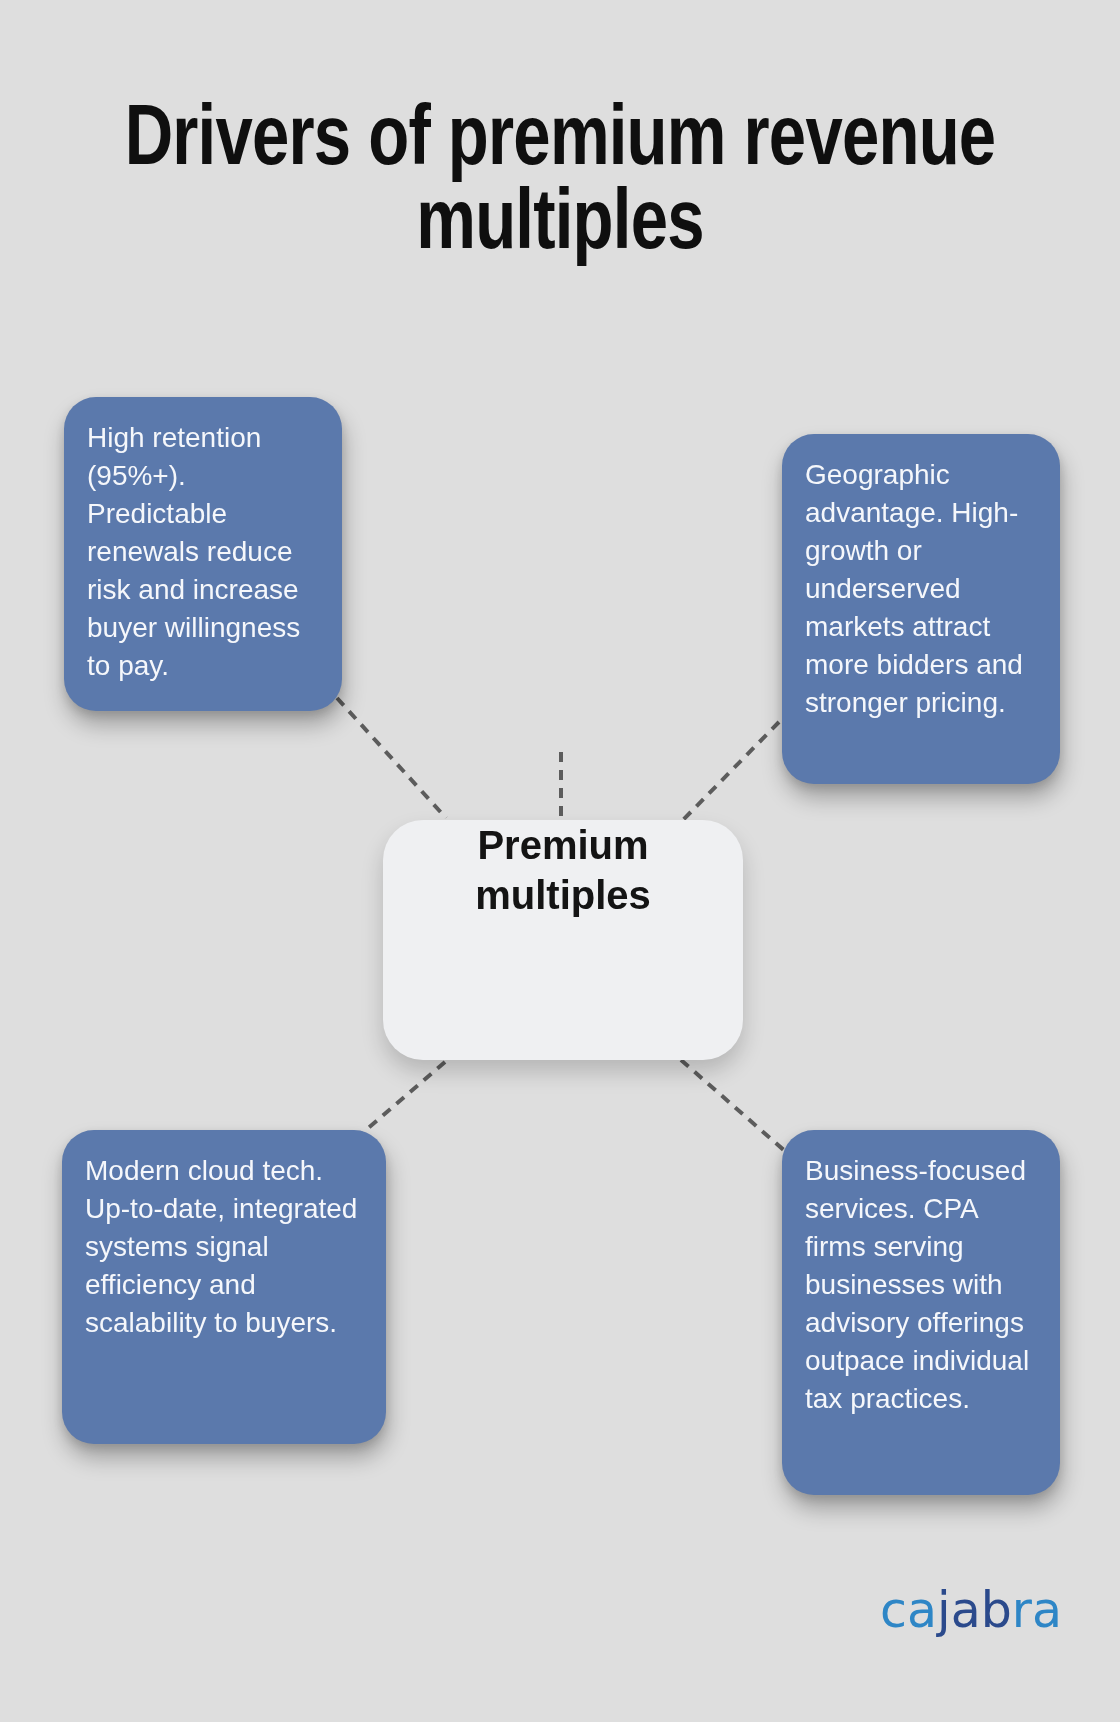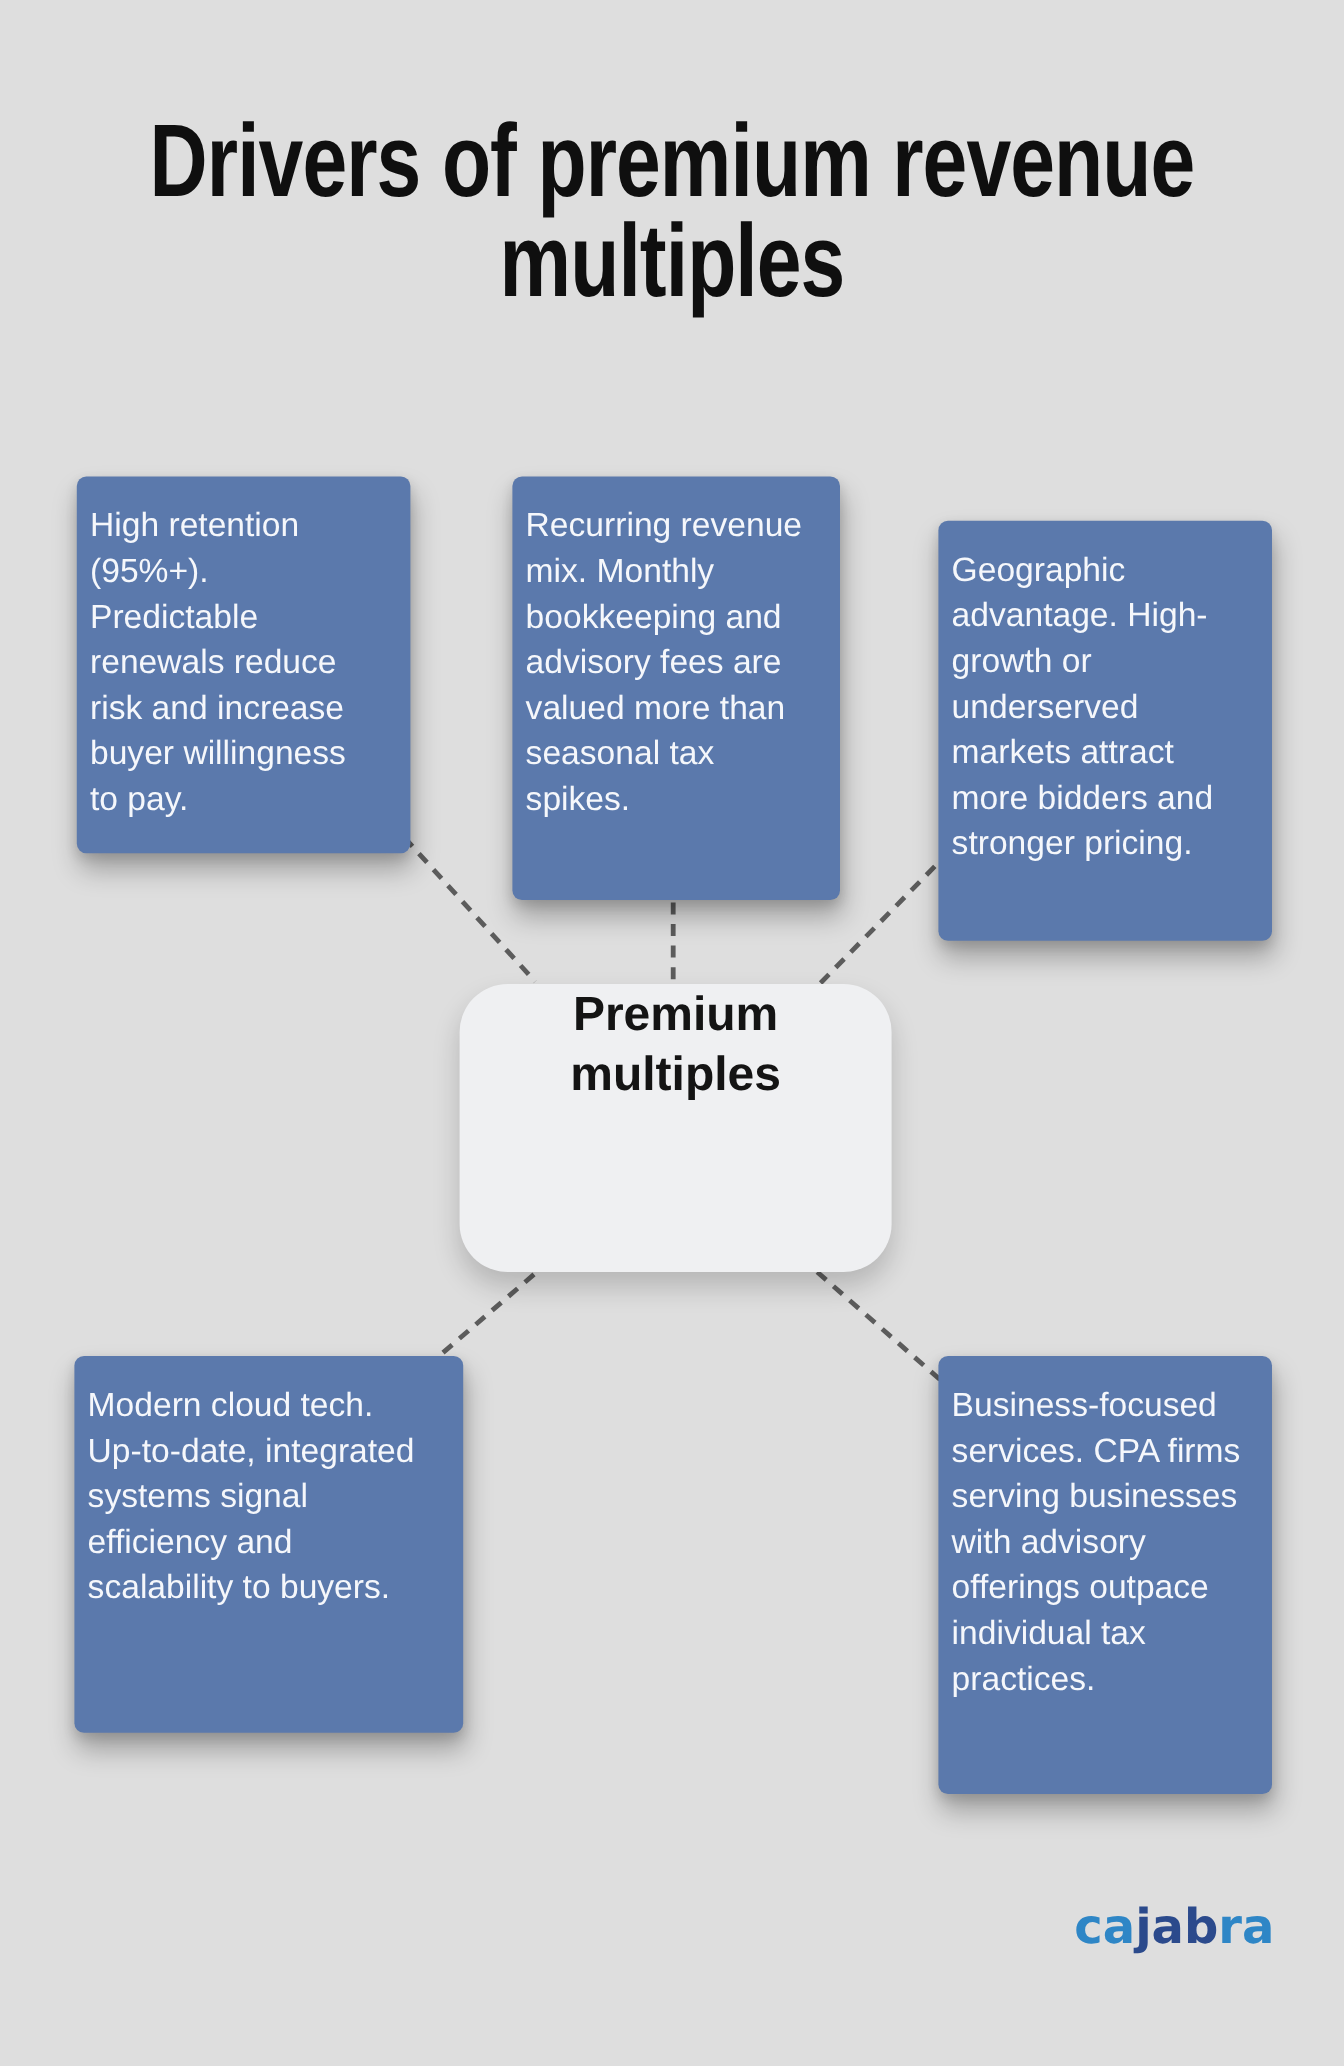--- a/index.html
+++ b/index.html
@@ -41,25 +41,25 @@
   }
   .connector{
     stroke:var(--connector);
     stroke-width:4;
     stroke-dasharray:10 8;
     fill:none;
   }
   .card{
     position:absolute;
     background:var(--card-blue);
-    border-radius:8px;
+    border-radius:32px;
     color:var(--card-text);
     font-size:28px;
     line-height:38px;
-    padding:22px 24px 0 11px;
+    padding:22px 24px 0 23px;
     box-shadow:2px 14px 22px rgba(0,0,0,0.28), 0 4px 10px rgba(0,0,0,0.12);
     overflow:hidden;
   }
   .card-retention      {left:64px;  top:397px; width:278px; height:314px;}
   .card-recurring      {left:427px; top:397px; width:273px; height:353px;}
   .card-geographic     {left:782px; top:397px; width:278px; height:350px;margin-top:37px;}
   .card-cloud-tech     {left:62px;  top:1130px;width:324px; height:314px;}
   .card-business       {left:782px; top:1130px;width:278px; height:365px;}
   .center-node{
     position:absolute;
@@ -74,22 +74,22 @@
     color:var(--center-text);
     font-size:40px;
     font-weight:bold;
     line-height:50px;
     max-width:320px;
   }
   .logo{
     position:absolute;
     right:58px; top:1586px;
     font-family:"DejaVu Sans", sans-serif;
-    font-size:40px;
-    font-weight:bold;
+    font-size:49px;
+    font-weight:normal;
     line-height:1;
     letter-spacing:0;
   }
   .logo .seg-light{color:var(--logo-light);}
   .logo .seg-dark{color:var(--logo-dark);}
 </style>
 </head>
 <body>
 
 <div class="canvas">
@@ -103,23 +103,20 @@
     <line class="connector" x1="561" y1="752" x2="561" y2="816"></line>
     <line class="connector" x1="779" y1="722" x2="681" y2="822"></line>
     <line class="connector" x1="445" y1="1062" x2="338" y2="1154"></line>
     <line class="connector" x1="681" y1="1060" x2="786" y2="1152"></line>
   </svg>
 
   <div class="card card-retention">
     <p>High retention (95%+). Predictable renewals reduce risk and increase buyer willingness to pay.</p>
   </div>
 
-  <div class="card card-recurring">
-    <p>Recurring revenue mix. Monthly bookkeeping and advisory fees are valued more than seasonal tax spikes.</p>
-  </div>
 
   <div class="card card-geographic">
     <p>Geographic advantage. High-growth or underserved markets attract more bidders and stronger pricing.</p>
   </div>
 
   <div class="center-node">
     <div class="label">Premium multiples</div>
   </div>
 
   <div class="card card-cloud-tech">

